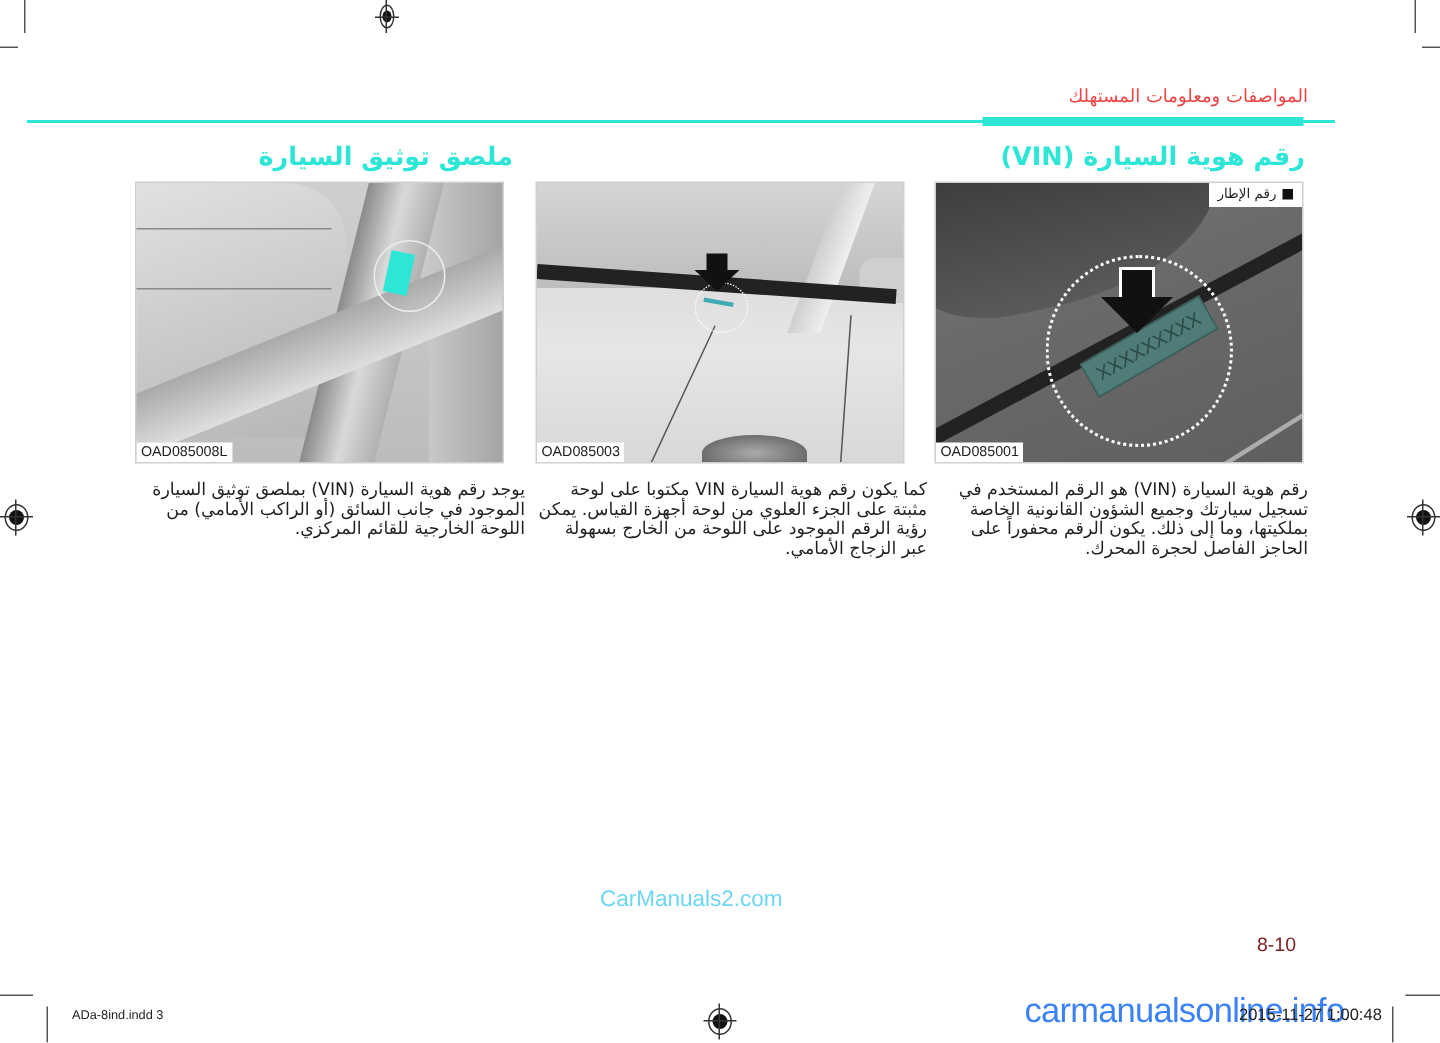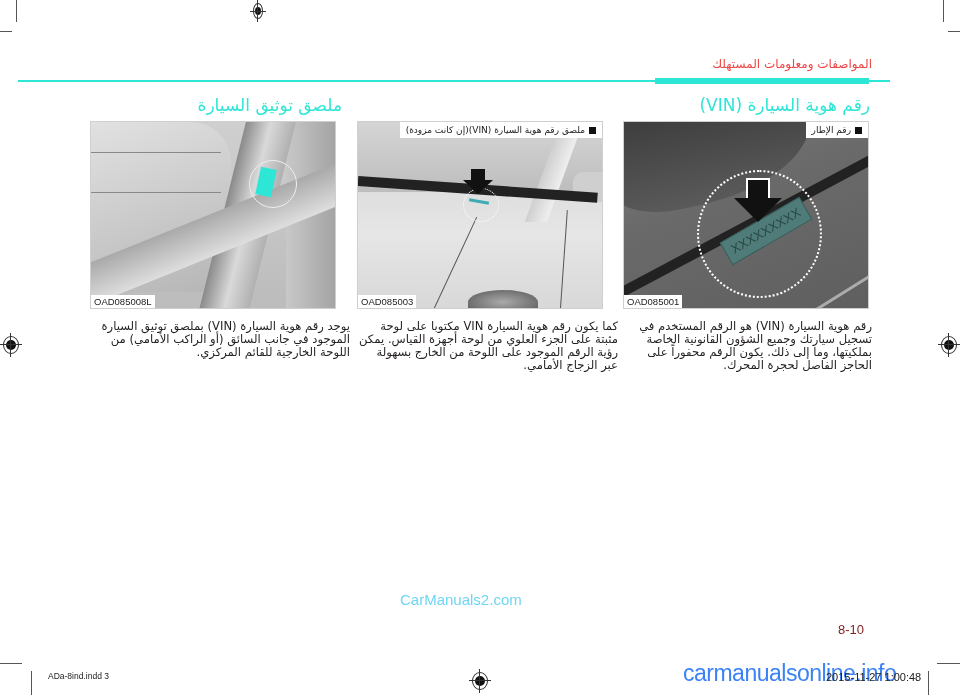--- a/index.html
+++ b/index.html
@@ -12,21 +12,21 @@
     .reg .ring { position: absolute; inset: 0; border: 1px solid #333; border-radius: 50%; }
     .reg .dot { position: absolute; left: 3px; top: 4px; width: 10px; height: 10px; background: #111; border-radius: 50%; }
     .reg .h { position: absolute; left: -3px; right: -3px; top: 8px; height: 1px; background: #333; }
     .reg .v { position: absolute; top: -3px; bottom: -3px; left: 7px; width: 1px; background: #333; }
 
     
     .sec-title { position: absolute; right: 88px; top: 57px; font-size: 12px; color: #ef4444; direction: rtl; font-family: "DejaVu Sans", sans-serif; }
     .rule-thin { position: absolute; left: 18px; top: 80px; width: 872px; height: 2px; background: #2ee6d6; }
     .rule-thick { position: absolute; left: 655px; top: 78px; width: 214px; height: 6px; background: #2ee6d6; }
 
-    .h1 { position: absolute; top: 95px; font-size: 17px; font-weight: normal; color: #2ee6d6; direction: rtl; white-space: nowrap; }
+    .h1 { position: absolute; top: 95px; font-size: 17px; font-weight: bold; color: #2ee6d6; direction: rtl; white-space: nowrap; }
     .h1-right { right: 90px; text-align: right; }
     .h1-left { right: 618px; }
 
     
     .fig { position: absolute; top: 121px; width: 246px; height: 188px; overflow: hidden; border: 1px solid #cfcfcf; }
     .fig-code { position: absolute; left: 0; bottom: 0; background: #fff; font-family: "Liberation Sans", sans-serif; font-size: 9.5px; padding: 1px 3px; color: #222; }
     .fig-caption { position: absolute; right: 0; top: 0; background: #fff; font-size: 9px; padding: 3px 6px; direction: rtl; white-space: nowrap; color: #222; }
     .fig-caption .sq { display: inline-block; width: 7px; height: 7px; background: #111; margin-left: 4px; vertical-align: middle; }
 
     
@@ -142,21 +142,20 @@
   <div class="wiper"></div>
   <div class="line1"></div>
   <div class="line2"></div>
   <div class="lamp"></div>
   <div class="circle"></div>
   <div class="sticker"></div>
   <div class="arrow">
       <div class="stem"></div>
       <div class="head"></div>
     </div>
-  <div class="fig-caption"><span class="sq"></span><span>ملصق رقم هوية السيارة (VIN)(إن كانت مزودة)</span></div>
   <div class="fig-code">OAD085003</div>
 </div>
 
 <div class="fig fig3">
   <div class="seat">
       <div class="seat-line"></div>
       <div class="seat-line" style="top:70px;"></div>
     </div>
   <div class="door"></div>
   <div class="pillar"></div>

